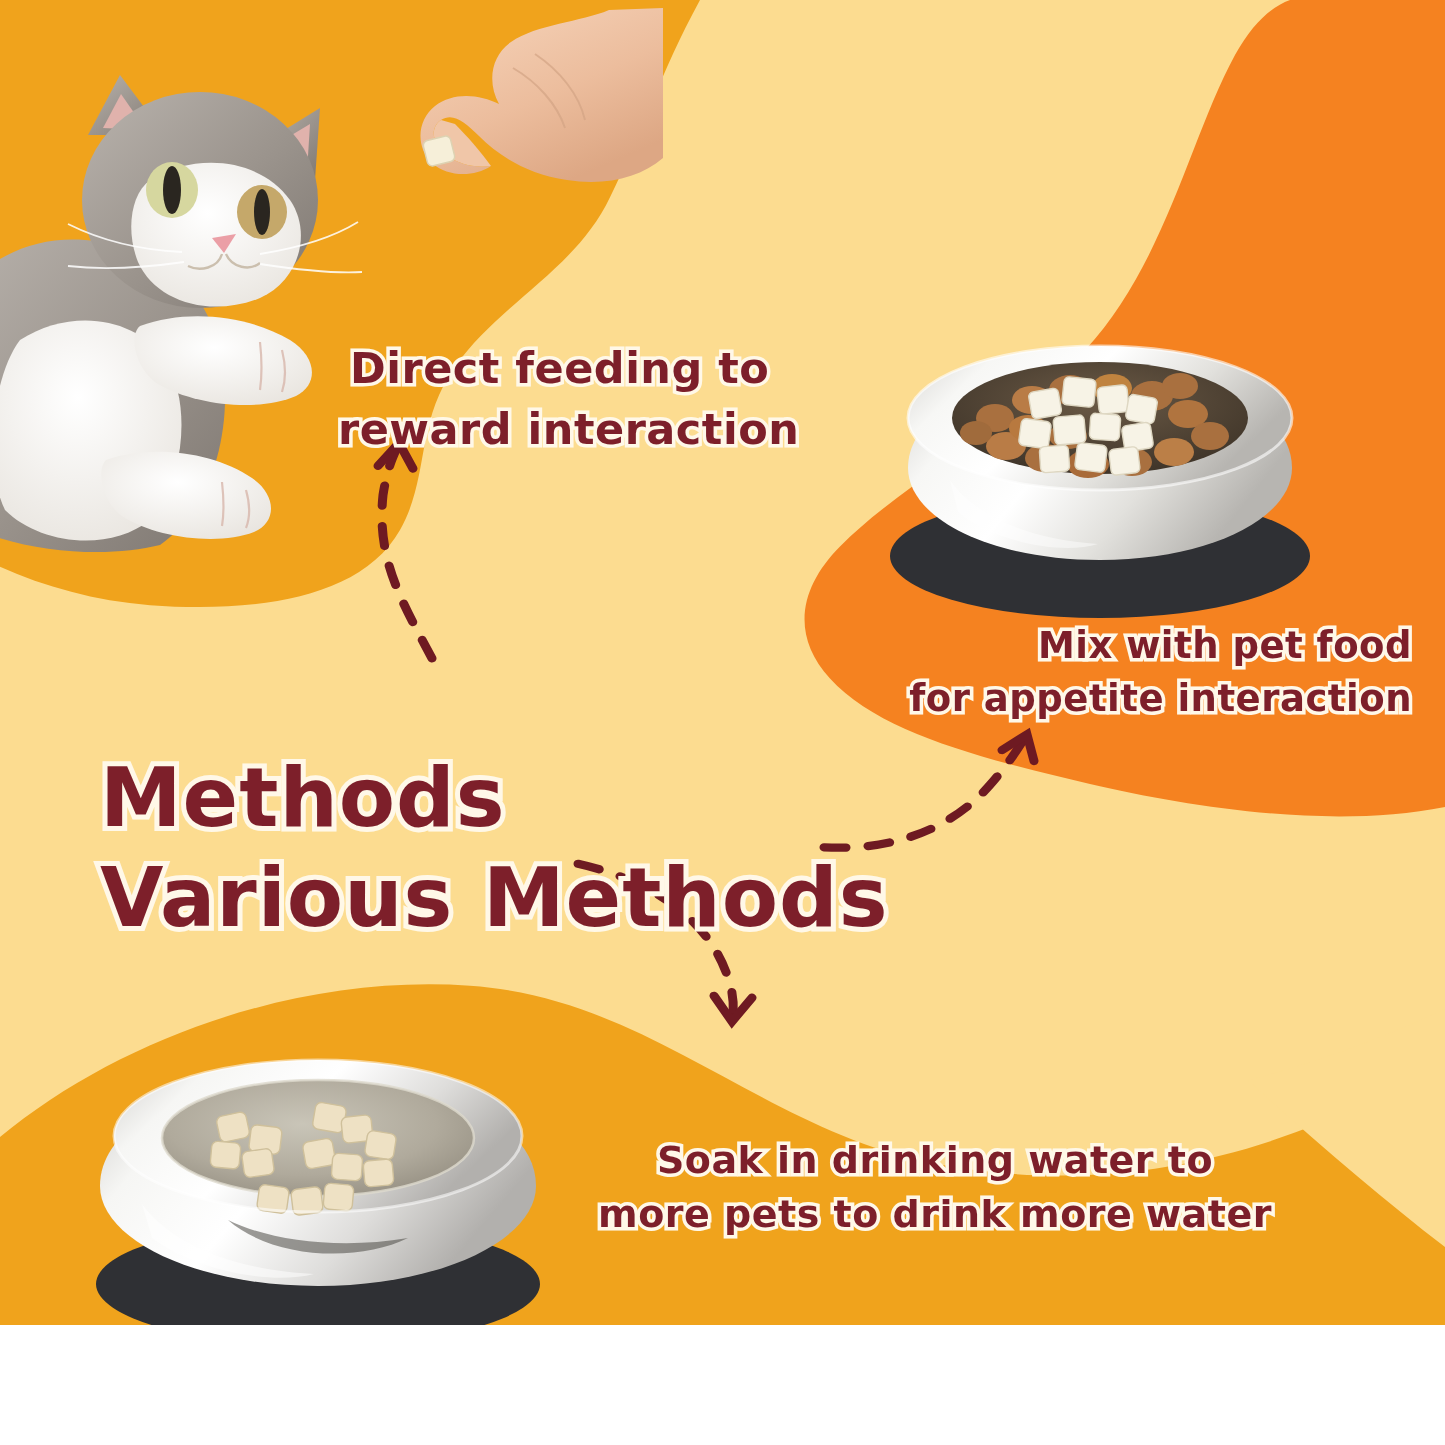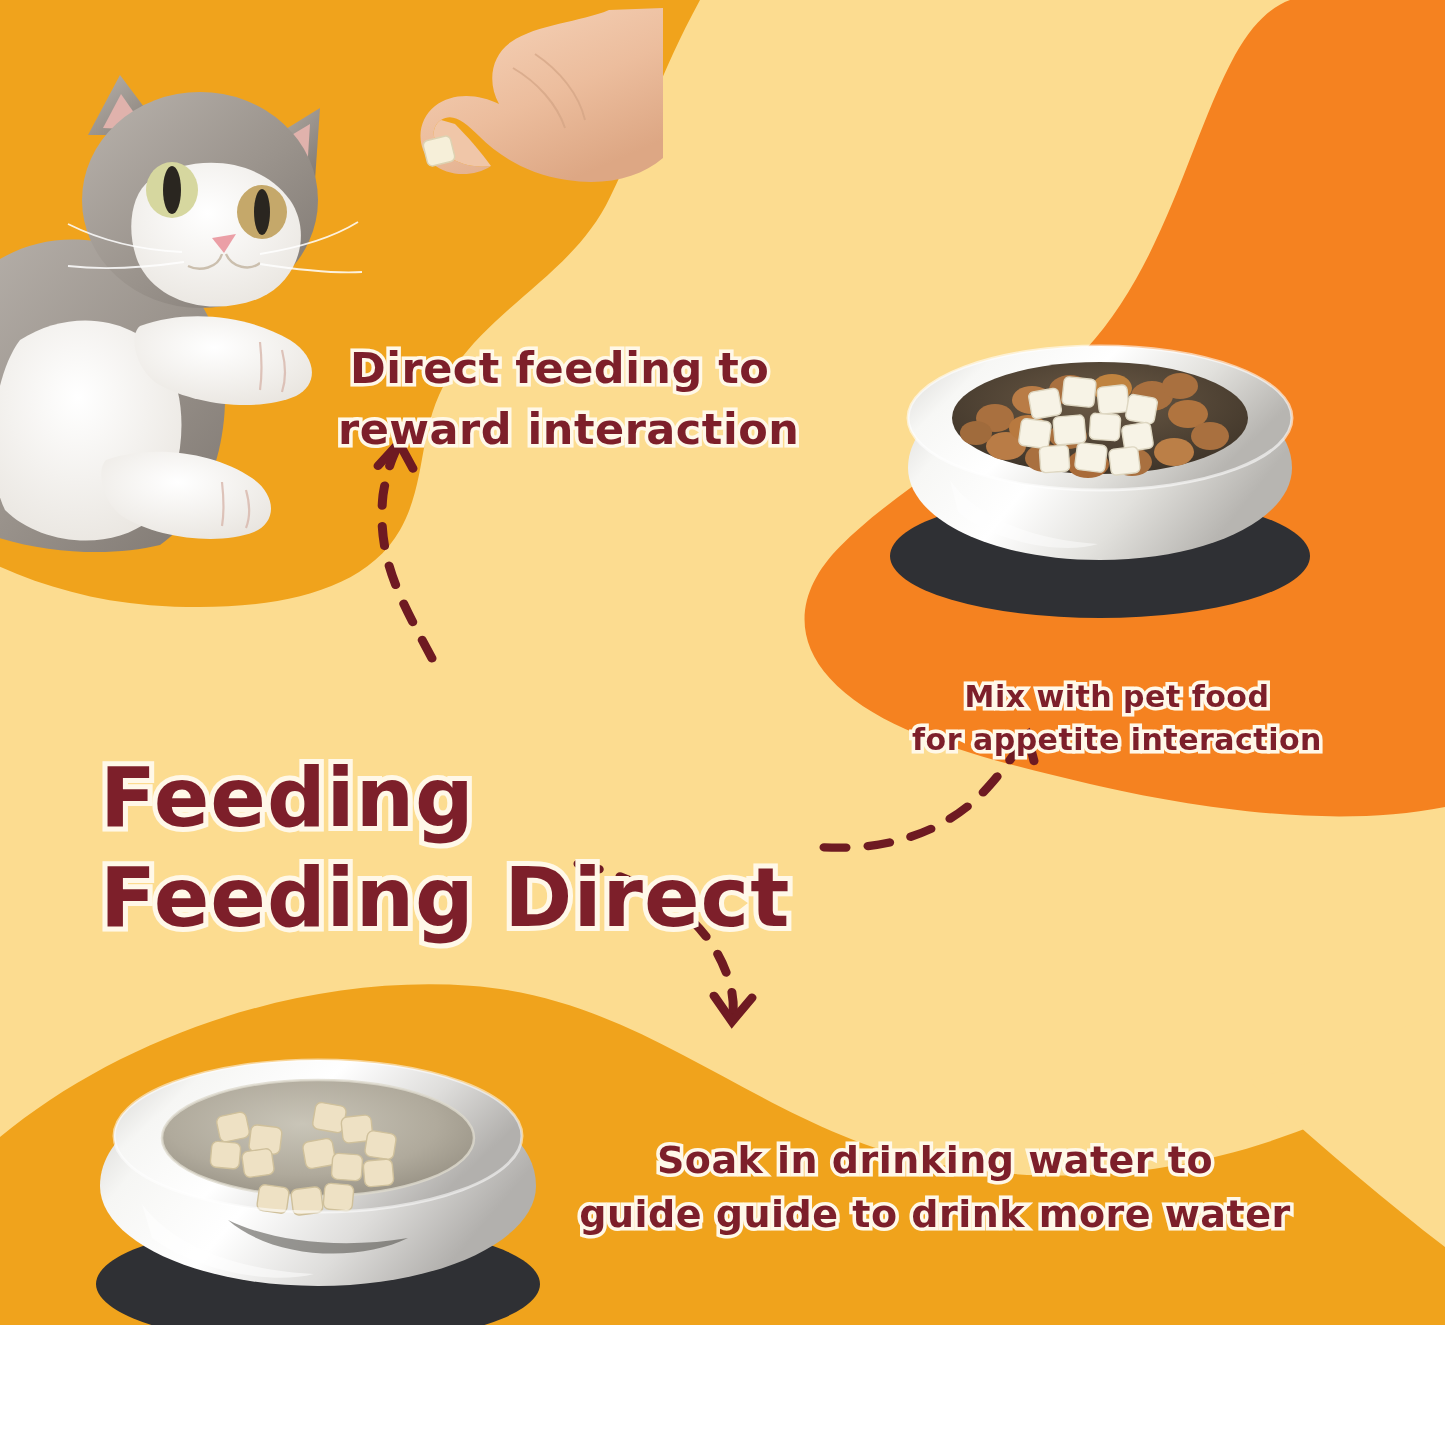--- a/index.html
+++ b/index.html
@@ -44,23 +44,23 @@
   #caption-direct {
     left: 350px;
     top: 338px;
     font-size: 43px;
     text-align: left;
   }
   #caption-direct .line:nth-child(2) { margin-left: -12px; }
 
   #caption-mix {
     left: 822px;
-    top: 676px;
-    font-size: 30px;
-    text-align: center;
+    top: 620px;
+    font-size: 37px;
+    text-align: right;
     width: 590px;
   }
 
   #caption-soak {
     left: 540px;
     top: 1134px;
     font-size: 38px;
     text-align: center;
     width: 790px;
   }
@@ -335,21 +335,21 @@
     <span class="line">reward interaction</span>
   </div>
 
   <div id="caption-mix" class="caption">
     <span class="line">Mix with pet food</span>
     <span class="line">for appetite interaction</span>
   </div>
 
   <div id="caption-soak" class="caption">
     <span class="line">Soak in drinking water to</span>
-    <span class="line">guide guide to drink more water</span>
+    <span class="line">more pets to drink more water</span>
   </div>
 
   <div id="title">
-    <span class="line">Feeding</span>
-    <span class="line">Feeding Direct</span>
+    <span class="line">Methods</span>
+    <span class="line">Various Methods</span>
   </div>
 
 </div>
 
 </body></html>

